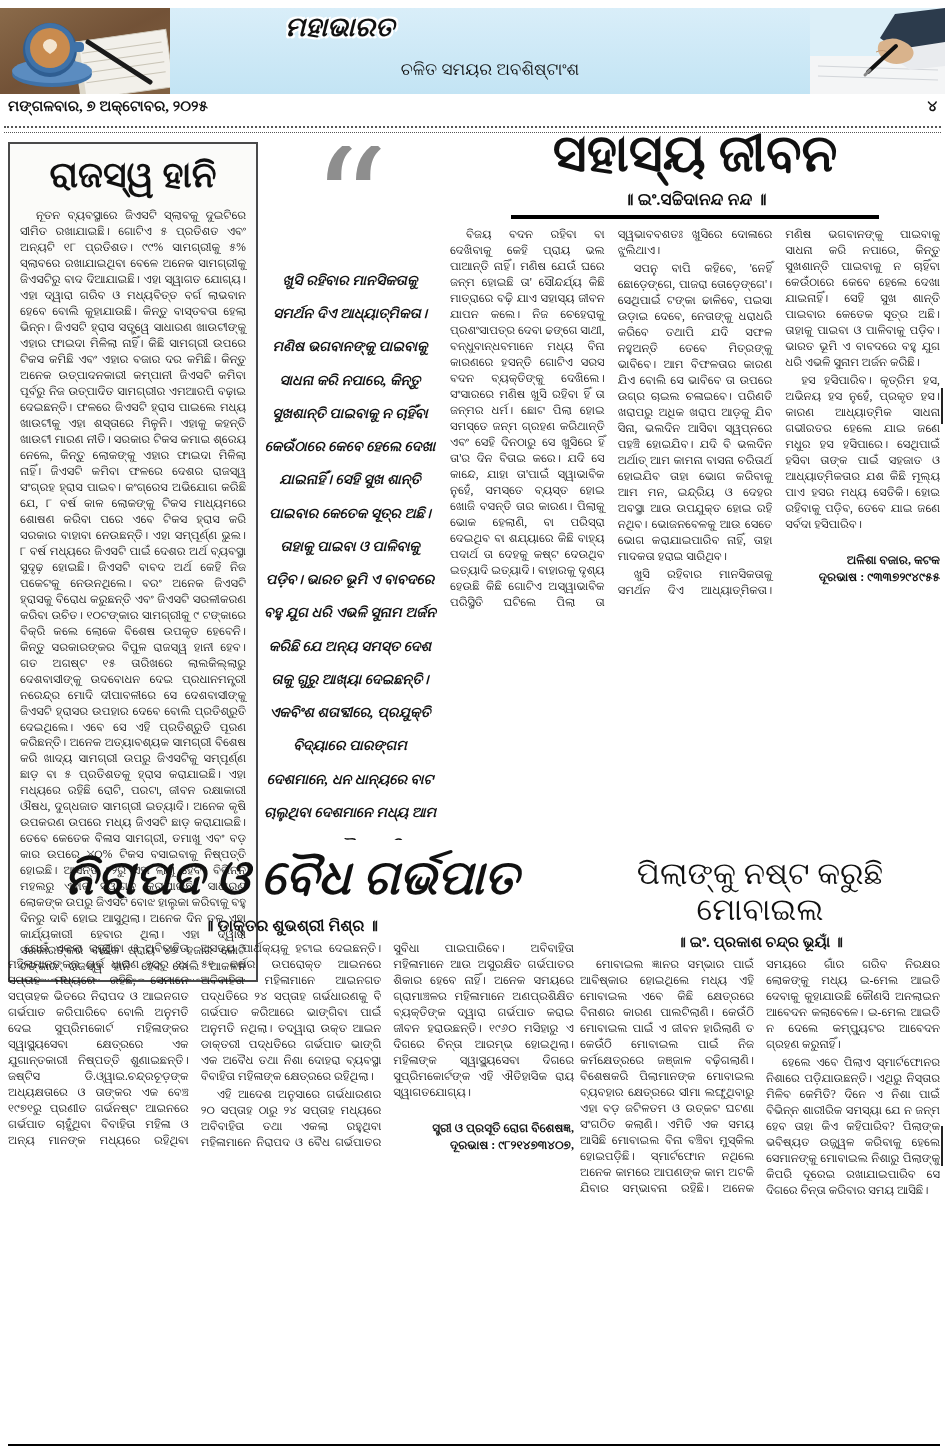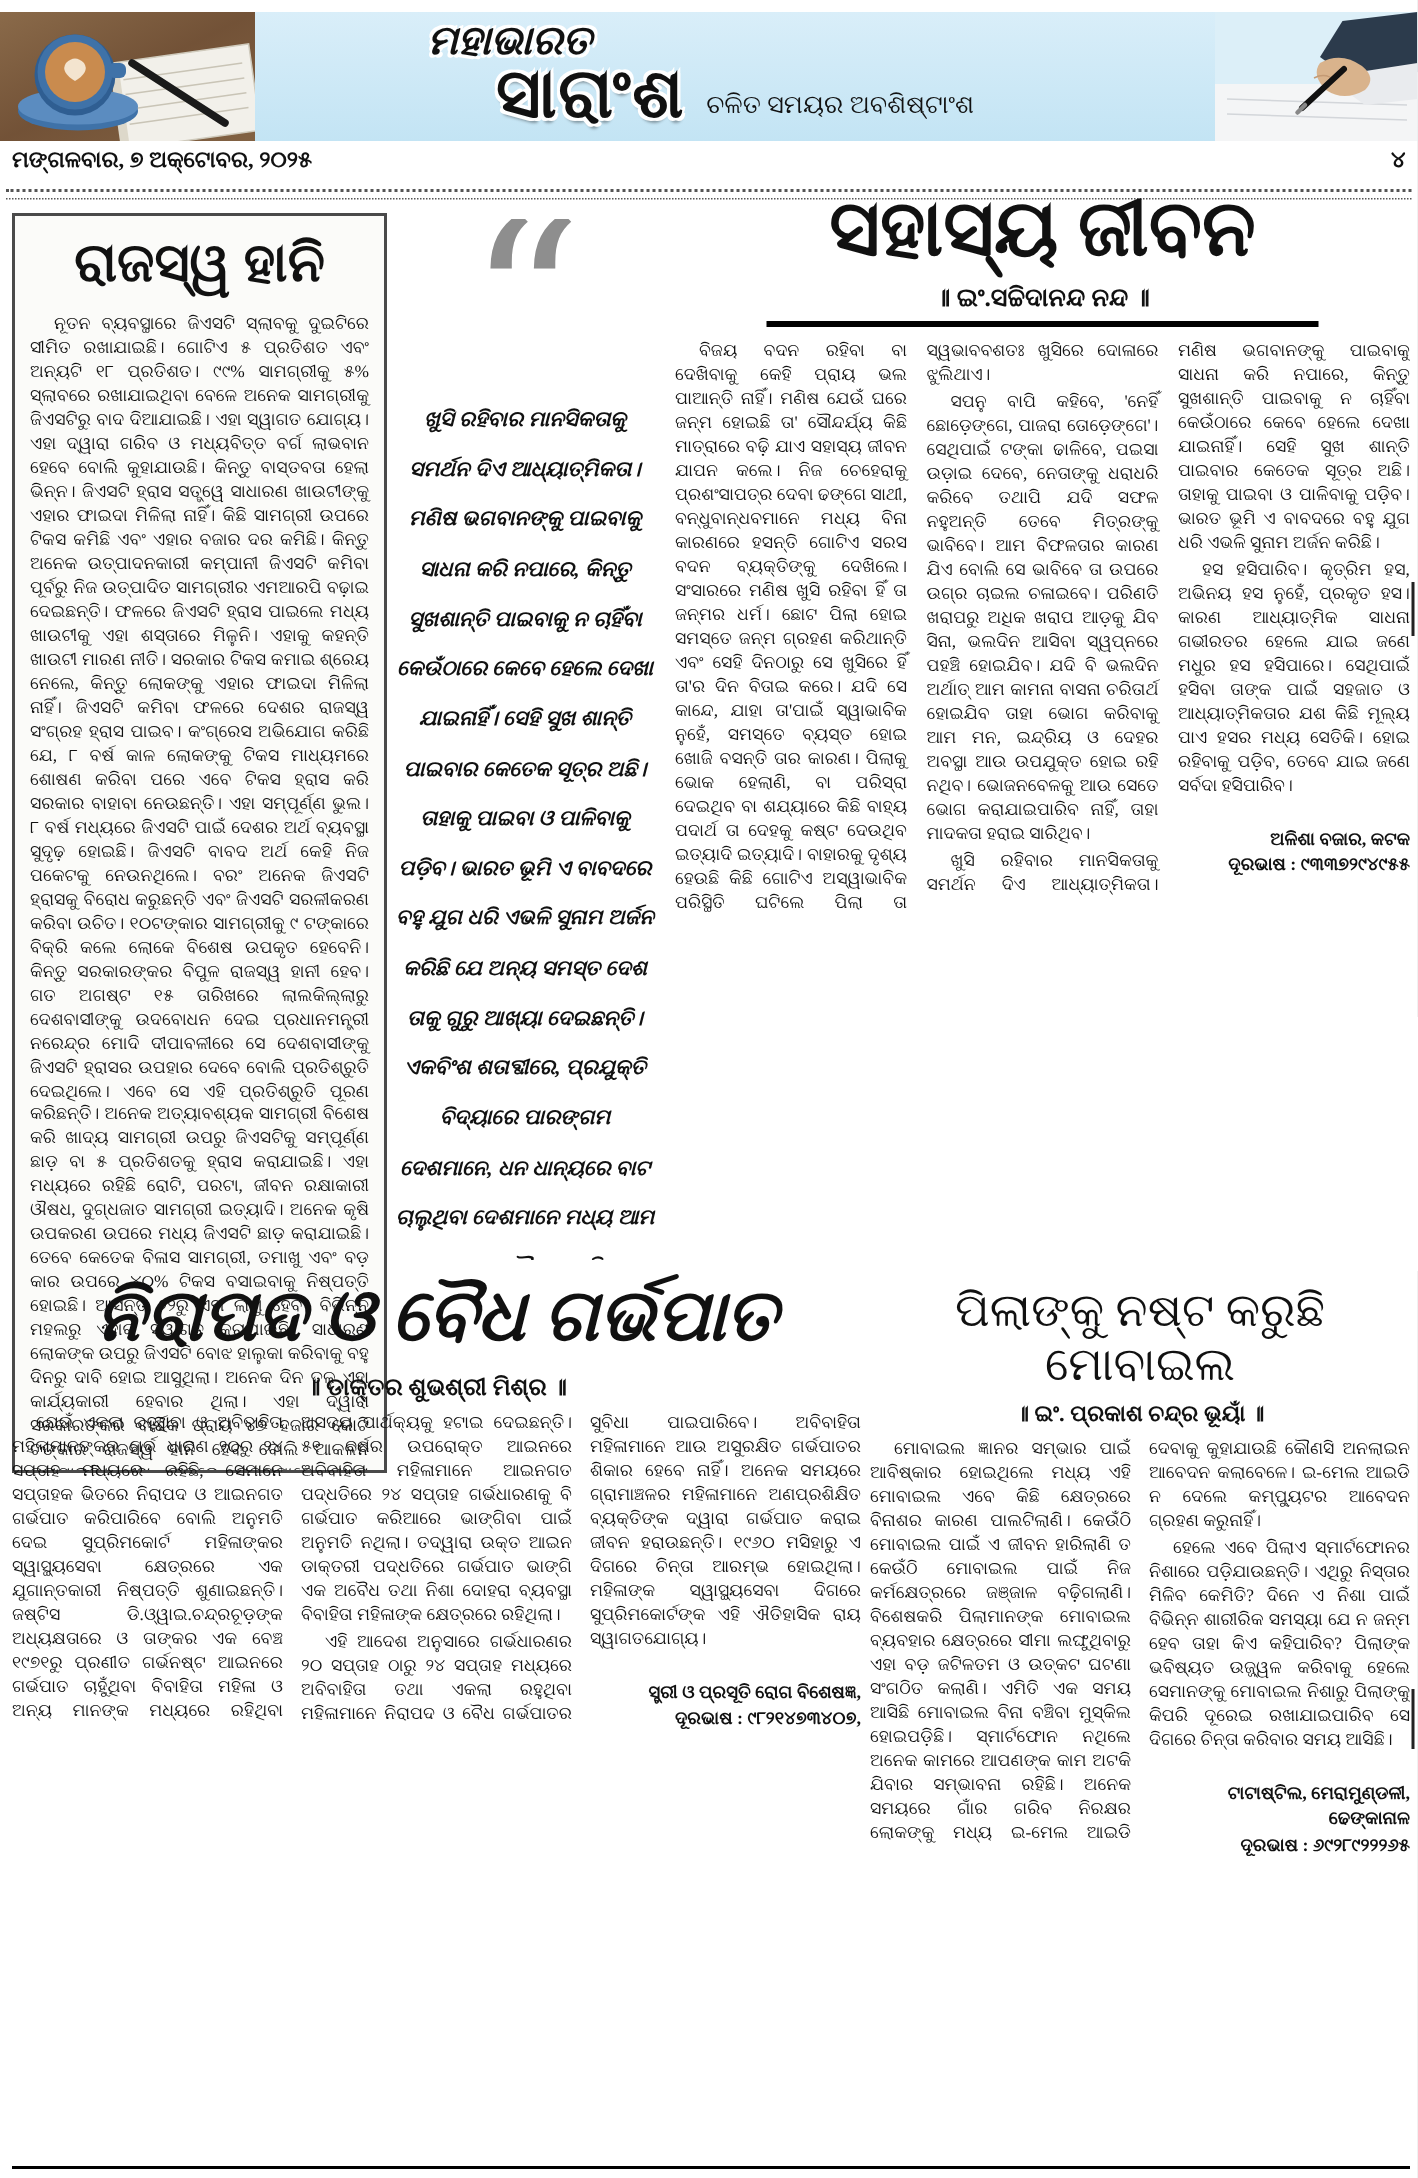--- a/index.html
+++ b/index.html
@@ -84,21 +84,20 @@
       <circle cx="50" cy="42" r="27" fill="#2f5e92"></circle>
       <circle cx="50" cy="40" r="25" fill="#3f72a8"></circle>
       <circle cx="50" cy="40" r="20" fill="#c98b4e"></circle>
       <path d="M44 34 q6 -6 12 0 q4 6 -6 12 q-10 -6 -6 -12z" fill="#f3e4cf"></path>
       <rect x="72" y="34" width="12" height="10" rx="4" fill="#3f72a8"></rect>
     </svg>
 
     <div class="masthead-logo">ମହାଭାରତ</div>
 
     <div class="banner-center">
-      <div class="paper-title">ସାରାଂଶ</div>
       <div class="paper-subtitle">ଚଳିତ ସମୟର ଅବଶିଷ୍ଟାଂଶ</div>
     </div>
 
     <svg class="banner-photo" width="135" height="86" viewBox="0 0 135 86">
       <rect width="135" height="86" fill="#dcefF8"></rect>
       <rect x="0" y="48" width="135" height="38" fill="#f4f5f6"></rect>
       <line x1="8" y1="58" x2="128" y2="62" stroke="#d3d6da"></line>
       <line x1="8" y1="68" x2="128" y2="72" stroke="#d3d6da"></line>
       <polygon points="135,0 85,6 70,30 92,46 135,40" fill="#2c3b4c"></polygon>
       <polygon points="135,34 96,40 86,52 100,62 135,58" fill="#e9ebee"></polygon>
@@ -153,24 +152,20 @@
       <div class="signature">ସ୍ତ୍ରୀ ଓ ପ୍ରସୂତି ରୋଗ ବିଶେଷଜ୍ଞ, ଦୂରଭାଷ : ୯୮୨୧୪୭୩୪୦୭,</div>
     </div>
   </div>
 
   <div class="mobile">
     <h1 class="mobile-head">ପିଲାଙ୍କୁ ନଷ୍ଟ କରୁଛି ମୋବାଇଲ</h1>
     <div class="byline mobile-byline">॥ ଇଂ. ପ୍ରକାଶ ଚନ୍ଦ୍ର ଭୂୟାଁ ॥</div>
     <div class="mobile-body body-text">
       <p>ମୋବାଇଲ ଜ୍ଞାନର ସମ୍ଭାର ପାଇଁ ଆବିଷ୍କାର ହୋଇଥିଲେ ମଧ୍ୟ ଏହି ମୋବାଇଲ ଏବେ କିଛି କ୍ଷେତ୍ରରେ ବିନାଶର କାରଣ ପାଲଟିଲାଣି। କେଉଁଠି ମୋବାଇଲ ପାଇଁ ଏ ଜୀବନ ହାରିଲାଣି ତ କେଉଁଠି ମୋବାଇଲ ପାଇଁ ନିଜ କର୍ମକ୍ଷେତ୍ରରେ ଜଞ୍ଜାଳ ବଢ଼ିଗଲାଣି। ବିଶେଷକରି ପିଲାମାନଙ୍କ ମୋବାଇଲ ବ୍ୟବହାର କ୍ଷେତ୍ରରେ ସୀମା ଲଙ୍ଘୁଥିବାରୁ ଏହା ବଡ଼ ଜଟିଳତମ ଓ ଉତ୍କଟ ଘଟଣା ସଂଗଠିତ କଲାଣି। ଏମିତି ଏକ ସମୟ ଆସିଛି ମୋବାଇଲ ବିନା ବଞ୍ଚିବା ମୁସ୍କିଲ ହୋଇପଡ଼ିଛି। ସ୍ମାର୍ଟଫୋନ ନଥିଲେ ଅନେକ କାମରେ ଆପଣଙ୍କ କାମ ଅଟକି ଯିବାର ସମ୍ଭାବନା ରହିଛି। ଅନେକ ସମୟରେ ଗାଁର ଗରିବ ନିରକ୍ଷର ଲୋକଙ୍କୁ ମଧ୍ୟ ଇ-ମେଲ ଆଇଡି ଦେବାକୁ କୁହାଯାଉଛି କୌଣସି ଅନଲାଇନ ଆବେଦନ କଲାବେଳେ। ଇ-ମେଲ ଆଇଡି ନ ଦେଲେ କମ୍ପ୍ୟୁଟର ଆବେଦନ ଗ୍ରହଣ କରୁନାହିଁ।</p>
       <p>ହେଲେ ଏବେ ପିଲାଏ ସ୍ମାର୍ଟଫୋନର ନିଶାରେ ପଡ଼ିଯାଉଛନ୍ତି। ଏଥିରୁ ନିସ୍ତାର ମିଳିବ କେମିତି? ଦିନେ ଏ ନିଶା ପାଇଁ ବିଭିନ୍ନ ଶାରୀରିକ ସମସ୍ୟା ଯେ ନ ଜନ୍ମ ହେବ ତାହା କିଏ କହିପାରିବ? ପିଲାଙ୍କ ଭବିଷ୍ୟତ ଉଜ୍ଜ୍ୱଳ କରିବାକୁ ହେଲେ ସେମାନଙ୍କୁ ମୋବାଇଲ ନିଶାରୁ ପିଲାଙ୍କୁ କିପରି ଦୂରେଇ ରଖାଯାଇପାରିବ ସେ ଦିଗରେ ଚିନ୍ତା କରିବାର ସମୟ ଆସିଛି।</p>
-      <div class="signature">
-        <div>ଟାଟାଷ୍ଟିଲ, ମେରାମୁଣ୍ଡଳୀ, ଢେଙ୍କାନାଳ</div>
-        <div>ଦୂରଭାଷ : ୬୯୨୮୯୨୨୨୬୫</div>
-      </div>
     </div>
   </div>
 
   <div class="bottom-rule"></div>
   <div class="crop-mark m1"></div>
   <div class="crop-mark m2"></div>
 
 </div>
 
 </body></html>

